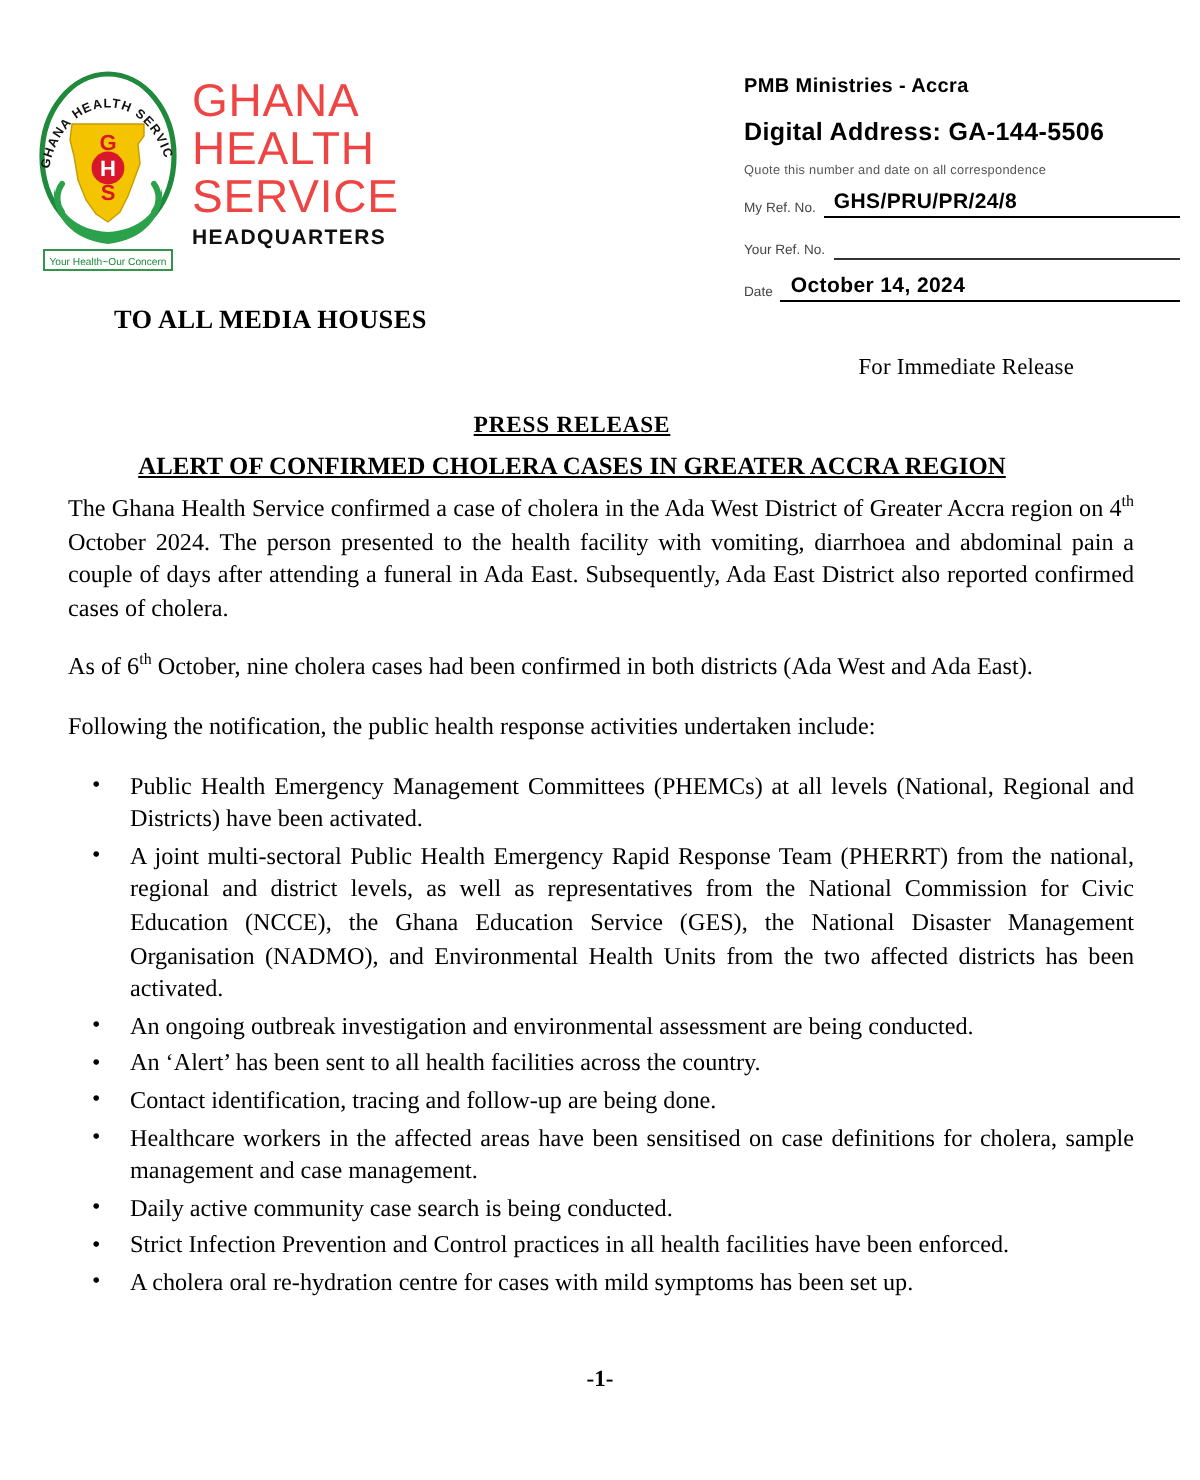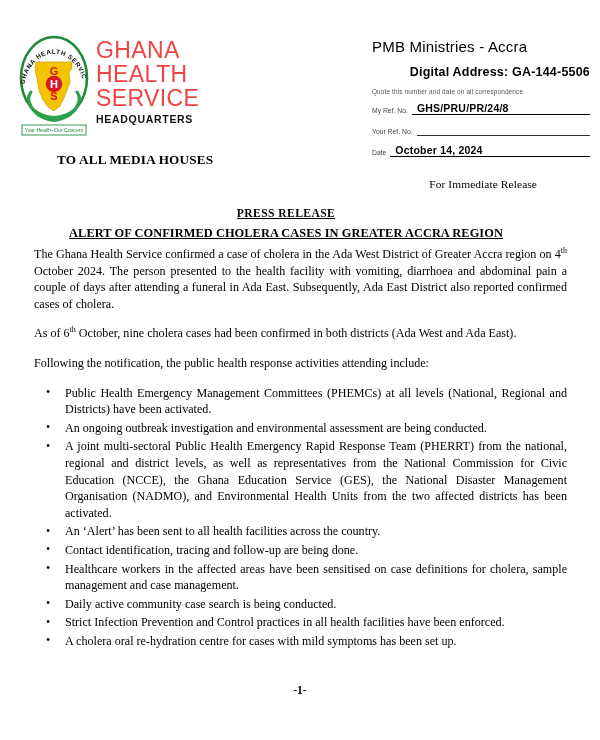--- a/index.html
+++ b/index.html
@@ -68,31 +68,30 @@
 
   
   .addr-block {
     position: absolute;
     left: 372px;
     top: 10px;
     width: 218px;
     font-family: "Liberation Sans", sans-serif;
   }
   .addr-line1 {
-    font-size: 15px;
-    font-weight: normal;
+    font-size: 10px;
+    font-weight: bold;
     letter-spacing: 0.2px;
     margin-bottom: 10px;
   }
   .addr-line2 {
     font-size: 12.5px;
     font-weight: bold;
     letter-spacing: 0.2px;
     margin-bottom: 9px;
-    text-align: right;
   }
   .quote-note {
     font-size: 6.4px;
     color: #555;
     letter-spacing: 0.15px;
     margin-bottom: 6px;
   }
   .ref-row {
     display: flex;
     align-items: flex-end;
@@ -104,21 +103,20 @@
     color: #444;
     white-space: nowrap;
     padding-bottom: 1px;
   }
   .ref-value-wrap {
     flex: 1;
     border-bottom: 1.4px solid #000;
     margin-left: 4px;
     height: 13px;
     display: flex;
-    align-items: flex-end;
   }
   .ref-value {
     font-size: 10.5px;
     font-weight: bold;
     letter-spacing: 0.2px;
     padding-left: 5px;
     padding-bottom: 0.5px;
     white-space: nowrap;
   }
   .ref-row.empty .ref-value-wrap { border-bottom: 1px solid #333; height: 11px; }
@@ -302,26 +300,26 @@
     <div><span class="press-release">PRESS RELEASE</span></div>
     <div><span class="alert-title">ALERT OF CONFIRMED CHOLERA CASES IN GREATER ACCRA REGION</span></div>
   </div>
 
   <div class="body-area">
 
     <p class="para"><span>The Ghana Health Service confirmed a case of cholera in the Ada West District of Greater Accra region on 4</span><sup>th</sup><span> October 2024. The person presented to the health facility with vomiting, diarrhoea and abdominal pain a couple of days after attending a funeral in Ada East. Subsequently, Ada East District also reported confirmed cases of cholera.</span></p>
 
     <p class="para"><span>As of 6</span><sup>th</sup><span> October, nine cholera cases had been confirmed in both districts (Ada West and Ada East).</span></p>
 
-    <p class="para">Following the notification, the public health response activities attending include:</p>
+    <p class="para">Following the notification, the public health response activities undertaken include:</p>
 
     <ul class="bullets">
       <li>Public Health Emergency Management Committees (PHEMCs) at all levels (National, Regional and Districts) have been activated.</li>
+      <li>A joint multi-sectoral Public Health Emergency Rapid Response Team (PHERRT) from the national, regional and district levels, as well as representatives from the National Commission for Civic Education (NCCE), the Ghana Education Service (GES), the National Disaster Management Organisation (NADMO), and Environmental Health Units from the two affected districts has been activated.</li>
       <li>An ongoing outbreak investigation and environmental assessment are being conducted.</li>
-      <li>A joint multi-sectoral Public Health Emergency Rapid Response Team (PHERRT) from the national, regional and district levels, as well as representatives from the National Commission for Civic Education (NCCE), the Ghana Education Service (GES), the National Disaster Management Organisation (NADMO), and Environmental Health Units from the two affected districts has been activated.</li>
       <li>An ‘Alert’ has been sent to all health facilities across the country.</li>
       <li>Contact identification, tracing and follow-up are being done.</li>
       <li>Healthcare workers in the affected areas have been sensitised on case definitions for cholera, sample management and case management.</li>
       <li>Daily active community case search is being conducted.</li>
       <li>Strict Infection Prevention and Control practices in all health facilities have been enforced.</li>
       <li>A cholera oral re-hydration centre for cases with mild symptoms has been set up.</li>
     </ul>
   </div>
 
   <div class="page-number">-1-</div>

